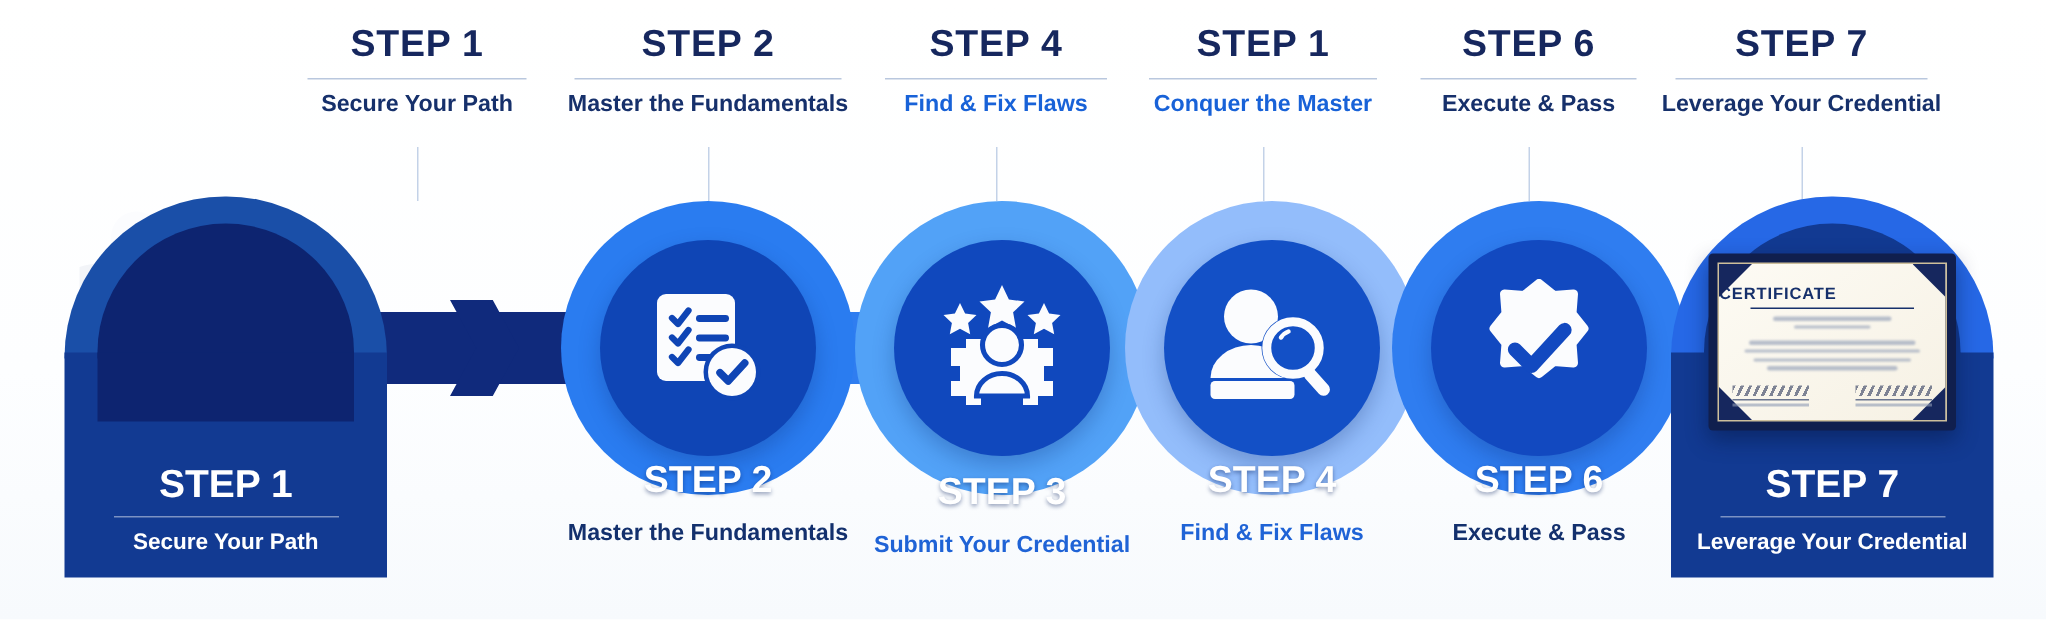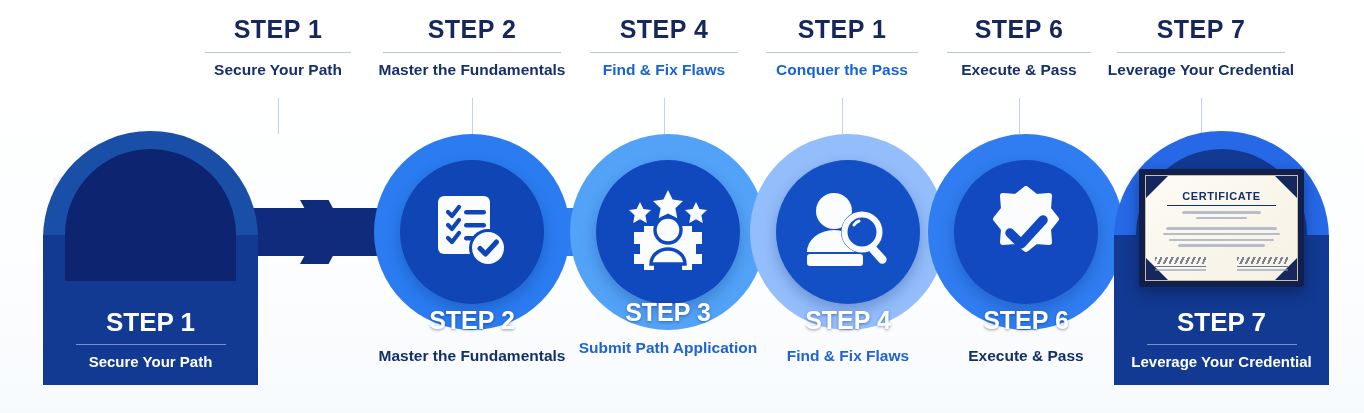--- a/index.html
+++ b/index.html
@@ -201,21 +201,20 @@
     position: absolute;
     width: 22px;
     height: 22px;
     background: #16275e;
   }
   .cert-corner.tl { top: 0; left: 0; clip-path: polygon(0 0, 100% 0, 0 100%); }
   .cert-corner.tr { top: 0; right: 0; clip-path: polygon(0 0, 100% 0, 100% 100%); }
   .cert-corner.bl { bottom: 0; left: 0; clip-path: polygon(0 0, 0 100%, 100% 100%); }
   .cert-corner.br { bottom: 0; right: 0; clip-path: polygon(100% 0, 100% 100%, 0 100%); }
   .cert-title {
-    text-align: center;
     margin-top: 14px;
     font-size: 11px;
     font-weight: bold;
     letter-spacing: 0.6px;
     color: #16306b;
   }
   .cert-title-rule {
     width: 72%;
     height: 1px;
     background: #16306b;
@@ -288,21 +287,21 @@
     <div class="top-label bright" style="left:570px; width:188px;">
       <div class="step-no">STEP 4</div>
       <div class="rule" style="width:148px;"></div>
       <div class="sub">Find &amp; Fix Flaws</div>
       <div class="drop"></div>
     </div>
 
     <div class="top-label bright" style="left:748px; width:188px;">
       <div class="step-no">STEP 1</div>
       <div class="rule" style="width:152px;"></div>
-      <div class="sub">Conquer the Pass</div>
+      <div class="sub">Conquer the Master</div>
       <div class="drop"></div>
     </div>
 
     <div class="top-label" style="left:930px; width:178px;">
       <div class="step-no">STEP 6</div>
       <div class="rule" style="width:144px;"></div>
       <div class="sub">Execute &amp; Pass</div>
       <div class="drop"></div>
     </div>
 
@@ -362,23 +361,23 @@
       <div class="icon-wrap" style="left:48px; top:50px; width:100px; height:96px;">
         <svg width="92" height="88" viewBox="0 0 92 88">
           <path d="M46 2 l4.6 9.6 l10.4 1.4 l-7.6 7.2 l1.9 10.4 l-9.3 -5 l-9.3 5 l1.9 -10.4 l-7.6 -7.2 l10.4 -1.4 Z" fill="#fbfcfe"></path>
           <path d="M18 14 l3.4 7 l7.6 1 l-5.6 5.3 l1.4 7.6 l-6.8 -3.7 l-6.8 3.7 l1.4 -7.6 l-5.6 -5.3 l7.6 -1 Z" fill="#fbfcfe"></path>
           <path d="M74 14 l3.4 7 l7.6 1 l-5.6 5.3 l1.4 7.6 l-6.8 -3.7 l-6.8 3.7 l1.4 -7.6 l-5.6 -5.3 l7.6 -1 Z" fill="#fbfcfe"></path>
           <path d="M12 44 h10 v-6 h10 v6 h28 v-6 h10 v6 h10 v12 h-6 v10 h6 v10 h-10 v6 h-10 v-6 h-28 v6 h-10 v-6 h-10 v-10 h6 v-10 h-6 Z" fill="#fbfcfe"></path>
           <circle cx="46" cy="42" r="13" fill="#fbfcfe" stroke="#1048bd" stroke-width="3.4"></circle>
           <path d="M29 76 a17 15 0 0 1 34 0 Z" fill="#fbfcfe" stroke="#1048bd" stroke-width="3.4"></path>
         </svg>
       </div>
-      <div class="node-label bright" style="left:-27px; top:164px;">
+      <div class="node-label bright" style="left:-27px; top:180px;">
         <div class="step-no">STEP 3</div>
-        <div class="sub">Submit Path Application</div>
+        <div class="sub">Submit Your Credential</div>
       </div>
     </div>
 
     <div class="node" style="left:750px; top:134px; width:196px; height:196px;">
       <div class="ring" style="inset:0; background:#93bdfb;"></div>
       <div class="core" style="left:26px; top:26px; width:144px; height:144px; background:#1350c6;"></div>
       <div class="icon-wrap" style="left:50px; top:52px; width:96px; height:92px;">
         <svg width="90" height="84" viewBox="0 0 90 84">
           <circle cx="31" cy="21" r="18" fill="#fbfcfe"></circle>
           <path d="M4 62 a27 22 0 0 1 54 0 Z" fill="#fbfcfe"></path>

